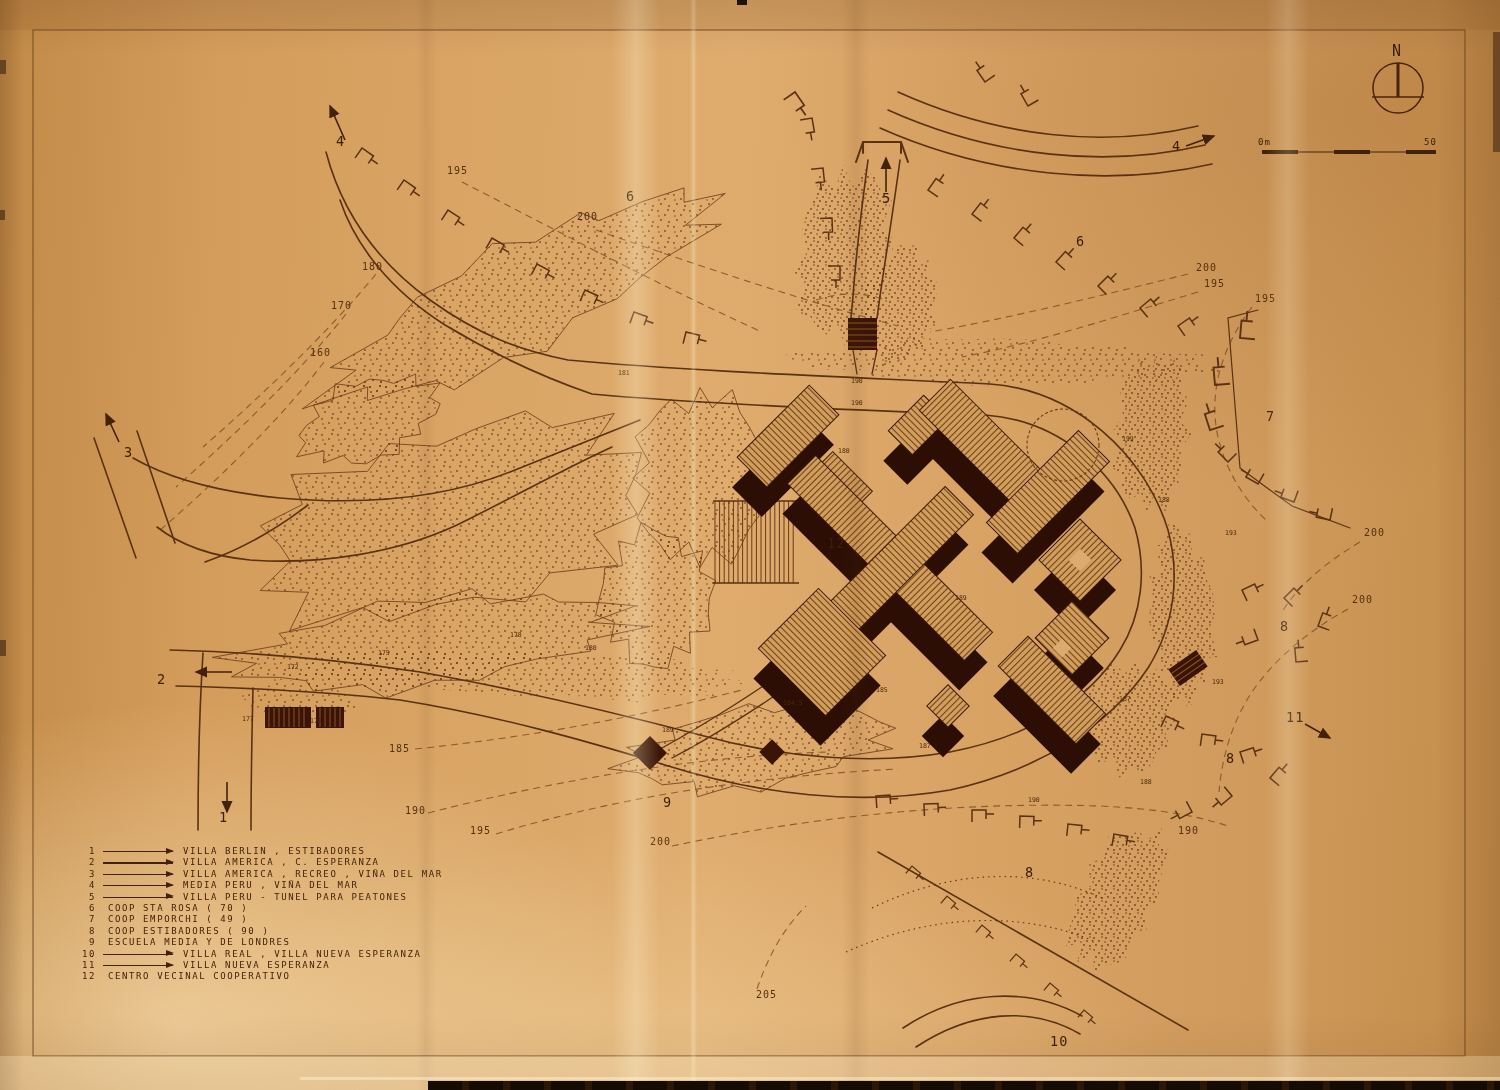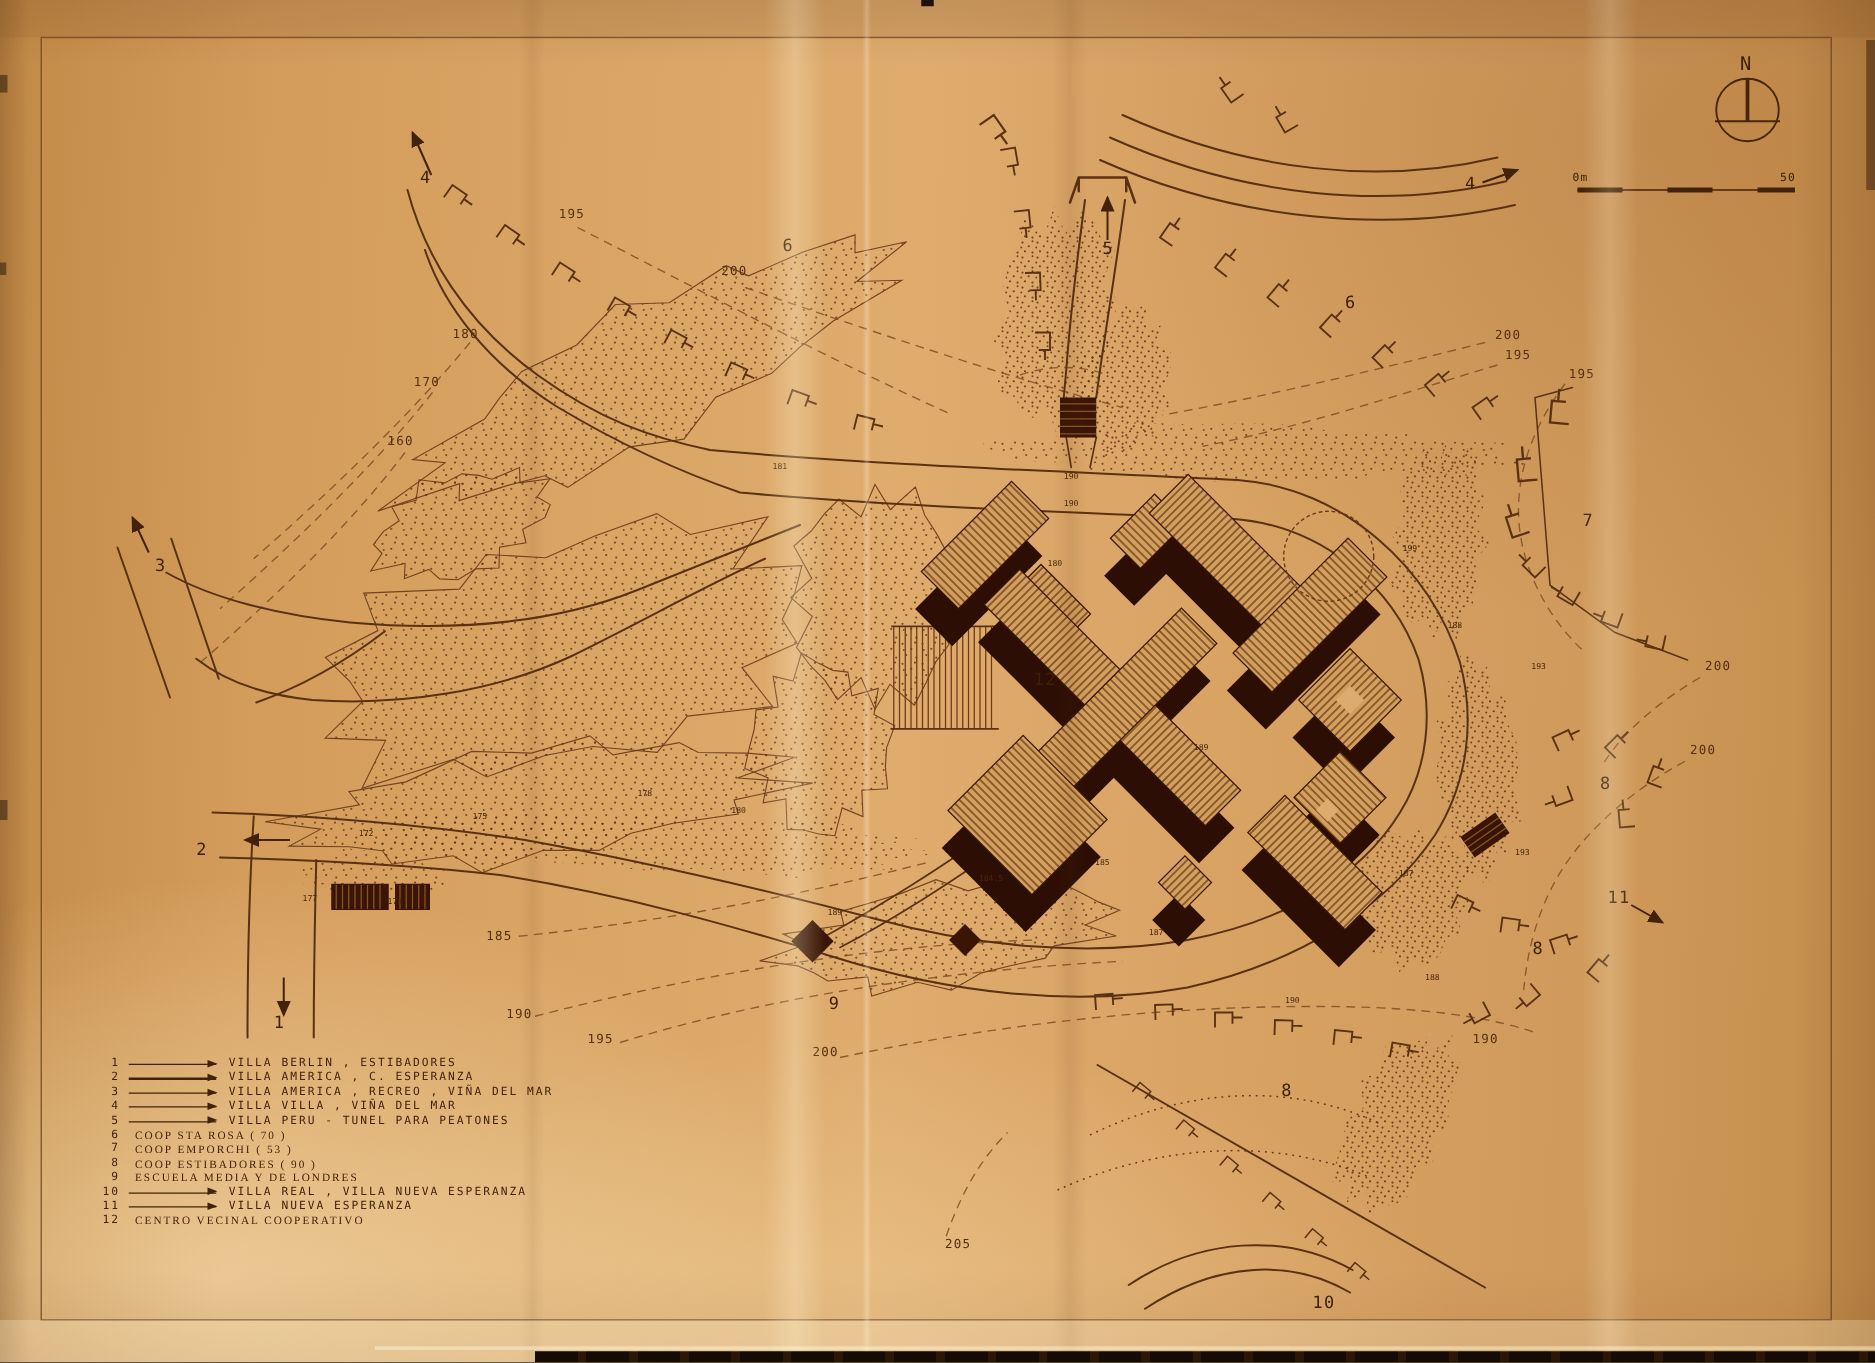--- a/index.html
+++ b/index.html
@@ -22,21 +22,21 @@
   text.compass{font-size:15px;}
   text.scale{font-size:9px;letter-spacing:1px;}
   #legend{position:absolute;left:70px;top:846px;color:#42220a;
     font-size:9px;letter-spacing:1.6px;line-height:11.4px;white-space:nowrap;}
   .lrow{display:flex;align-items:center;height:11.4px;}
   .lnum{display:inline-block;width:26px;text-align:right;flex:0 0 auto;}
   .larrow{position:relative;width:70px;height:1.2px;background:#42220a;margin:0 10px 0 7px;flex:0 0 auto;}
   .larrow::after{content:'';position:absolute;right:-1px;top:-3.2px;
     border-left:8px solid #42220a;border-top:3.6px solid transparent;border-bottom:3.6px solid transparent;}
   .llabel{margin-left:0;}
-  .lrow.noarrow .llabel{margin-left:12px;font-family:Liberation Serif, serif;}
+  .lrow.noarrow .llabel{margin-left:12px;}
   .film{position:absolute;left:428px;top:1081px;width:1072px;height:9px;
     background:repeating-linear-gradient(90deg,#140b04 0 34px,#2b1708 34px 41px);}
   .filmlight{position:absolute;left:300px;top:1077px;width:1200px;height:3px;background:rgba(255,246,216,0.45);}
   .notch{position:absolute;background:#241104;opacity:.5;}
 </style>
 </head>
 <body>
 
 <div id="paper">
 
@@ -404,34 +404,34 @@
         <span class="llabel">VILLA AMERICA , C. ESPERANZA</span>
       </div>
       <div class="lrow">
         <span class="lnum">3</span>
         <span class="larrow"></span>
         <span class="llabel">VILLA AMERICA , RECREO , VIÑA DEL MAR</span>
       </div>
       <div class="lrow">
         <span class="lnum">4</span>
         <span class="larrow"></span>
-        <span class="llabel">VILLA VILLA , VIÑA DEL MAR</span>
+        <span class="llabel">MEDIA PERU , VIÑA DEL MAR</span>
       </div>
       <div class="lrow">
         <span class="lnum">5</span>
         <span class="larrow"></span>
         <span class="llabel">VILLA PERU - TUNEL PARA PEATONES</span>
       </div>
       <div class="lrow noarrow">
         <span class="lnum">6</span>
         <span class="llabel">COOP STA ROSA ( 70 )</span>
       </div>
       <div class="lrow noarrow">
         <span class="lnum">7</span>
-        <span class="llabel">COOP EMPORCHI ( 53 )</span>
+        <span class="llabel">COOP EMPORCHI ( 49 )</span>
       </div>
       <div class="lrow noarrow">
         <span class="lnum">8</span>
         <span class="llabel">COOP ESTIBADORES ( 90 )</span>
       </div>
       <div class="lrow noarrow">
         <span class="lnum">9</span>
         <span class="llabel">ESCUELA MEDIA Y DE LONDRES</span>
       </div>
       <div class="lrow">

